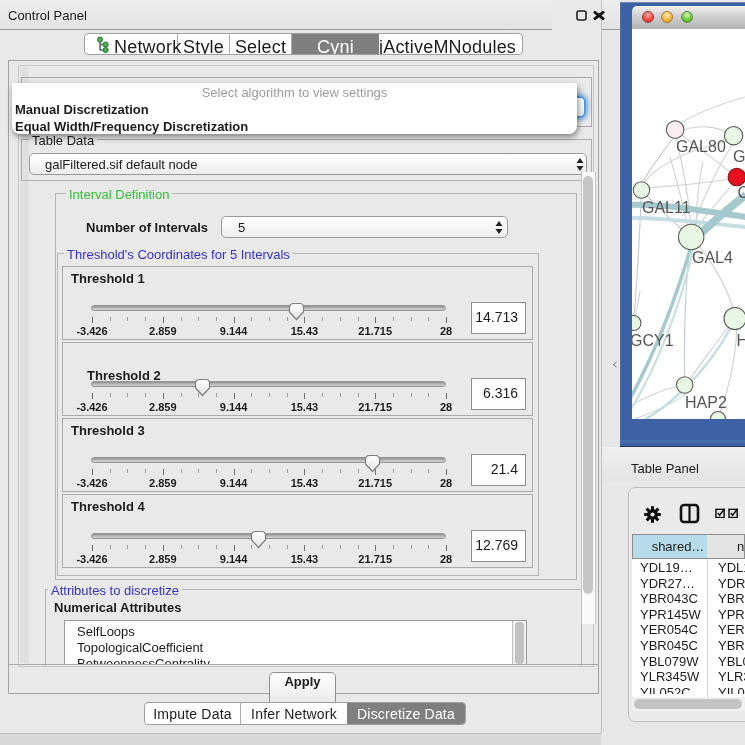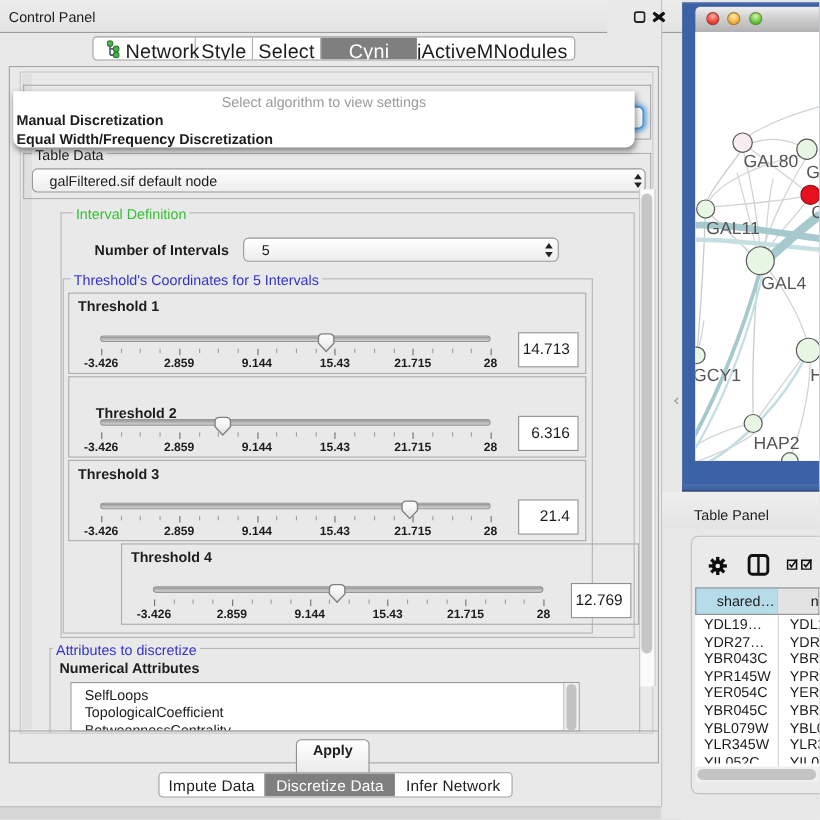--- a/index.html
+++ b/index.html
@@ -200,21 +200,21 @@
           <defs>
             <linearGradient id="tg3" x1="0" y1="0" x2="0" y2="1">
               <stop offset="0" stop-color="#ffffff"></stop>
               <stop offset="0.5" stop-color="#f2f2f2"></stop>
               <stop offset="1" stop-color="#e0e0e0"></stop>
             </linearGradient>
           </defs>
         </svg>
         <div class="abs" style="left:408px;top:35px;width:55px;height:32px;background:#fff;border:1.5px solid #8f8f8f;box-sizing:border-box;font-size:14px;text-align:right;line-height:29px;padding-right:7px;">21.4</div>
       </div>
-      <div class="abs" style="left:62px;top:494px;width:471px;height:74px;border:1px solid #ababab;box-sizing:border-box;margin-left:48px;">
+      <div class="abs" style="left:62px;top:494px;width:471px;height:74px;border:1px solid #ababab;box-sizing:border-box;">
         <div class="abs b" style="left:8px;top:4px;">Threshold 4</div>
         <div class="abs" style="left:28px;top:38px;width:355px;height:6px;border-radius:3px;background:linear-gradient(#8e8e8e,#bcbcbc 55%,#cecece);border:1px solid #979797;box-sizing:border-box;"></div>
         <div class="abs" style="left:29.0px;top:50px;width:1px;height:6px;background:#6f6f6f;"></div>
         <div class="abs" style="left:46.7px;top:50px;width:1px;height:4px;background:#9f9f9f;"></div>
         <div class="abs" style="left:64.4px;top:50px;width:1px;height:4px;background:#9f9f9f;"></div>
         <div class="abs" style="left:82.1px;top:50px;width:1px;height:4px;background:#9f9f9f;"></div>
         <div class="abs" style="left:99.8px;top:50px;width:1px;height:6px;background:#6f6f6f;"></div>
         <div class="abs" style="left:117.5px;top:50px;width:1px;height:4px;background:#9f9f9f;"></div>
         <div class="abs" style="left:135.2px;top:50px;width:1px;height:4px;background:#9f9f9f;"></div>
         <div class="abs" style="left:152.9px;top:50px;width:1px;height:4px;background:#9f9f9f;"></div>
@@ -263,22 +263,22 @@
   <div class="line" style="left:8px;top:664px;width:590px;height:1px;"></div>
   <div class="abs" style="left:269px;top:672px;width:67px;height:37px;background:linear-gradient(#ffffff,#e6e6e6);border:1px solid #8f8f8f;border-radius:5px;box-sizing:border-box;text-align:center;">
     <span style="position:relative;top:1px;font-weight:bold;">Apply</span>
   </div>
 
   <div class="abs" style="left:581px;top:172px;width:15px;height:452px;background:#fafafa;border-left:1px solid #c3c3c3;border-right:1px solid #c3c3c3;box-sizing:border-box;"></div>
   <div class="abs" style="left:583px;top:176px;width:10px;height:418px;background:#c6c6c6;border-radius:5px;"></div>
 
   <div class="abs" style="left:144px;top:702px;width:322px;height:23px;background:#fff;border:1px solid #9f9f9f;border-radius:4px;box-sizing:border-box;overflow:hidden;display:flex;font-size:14px;letter-spacing:0.2px;">
     <div style="width:96px;height:100%;border-right:1px solid #ababab;box-sizing:border-box;text-align:center;padding-top:3px;">Impute Data</div>
+    <div style="flex:1;height:100%;text-align:center;padding-top:3px;">Infer Network</div>
     <div style="width:118px;height:100%;background:#7f7f7f;color:#fff;text-align:center;padding-top:3px;box-sizing:border-box;">Discretize Data</div>
-    <div style="flex:1;height:100%;text-align:center;padding-top:3px;">Infer Network</div>
   </div>
 </div>
 
 <div class="abs" style="left:0;top:733px;width:620px;height:12px;background:#d7d7d7;border-top:1px solid #bdbdbd;"></div>
 
 <div class="abs" style="left:601px;top:0;width:144px;height:745px;background:#e7e7e7;"></div>
 <div class="abs" style="left:601px;top:0;width:19px;height:30px;background:linear-gradient(#ededed,#e3e3e3);border-bottom:1px solid #9c9c9c;box-sizing:border-box;"></div>
 <div class="abs" style="left:601px;top:0;width:1px;height:733px;background:#c0c0c0;"></div>
 <svg class="abs" style="left:612px;top:361px;" width="6" height="7" viewBox="0 0 6 7">
     <path d="M4.5 0.8 L1.5 3.5 L4.5 6.2" fill="none" stroke="#9a9a9a" stroke-width="1.1"></path>

